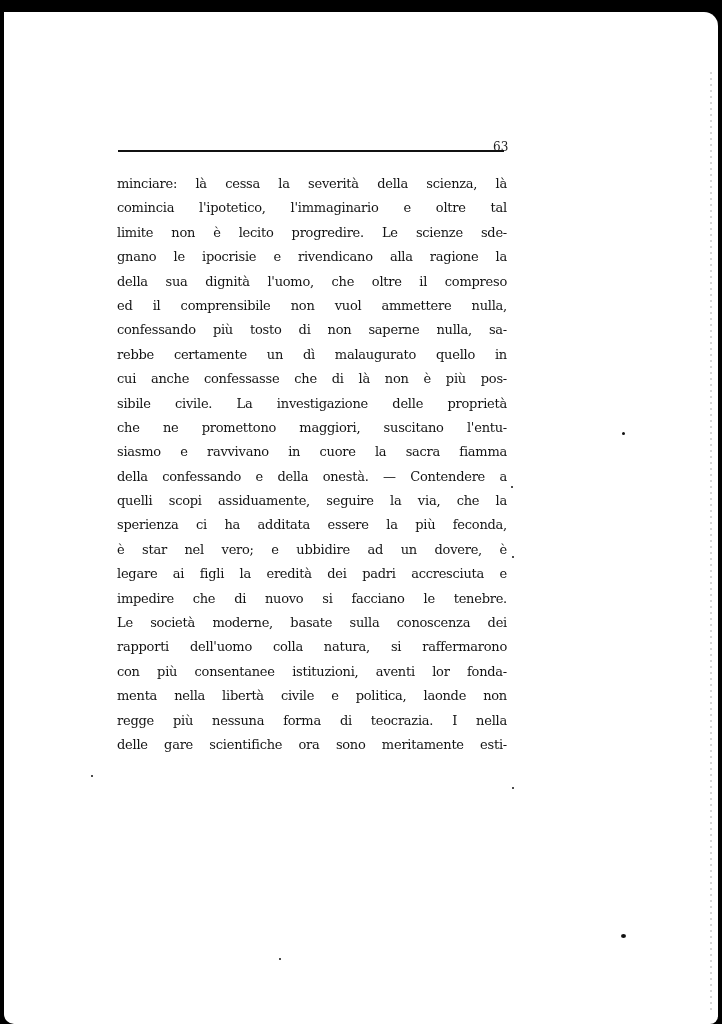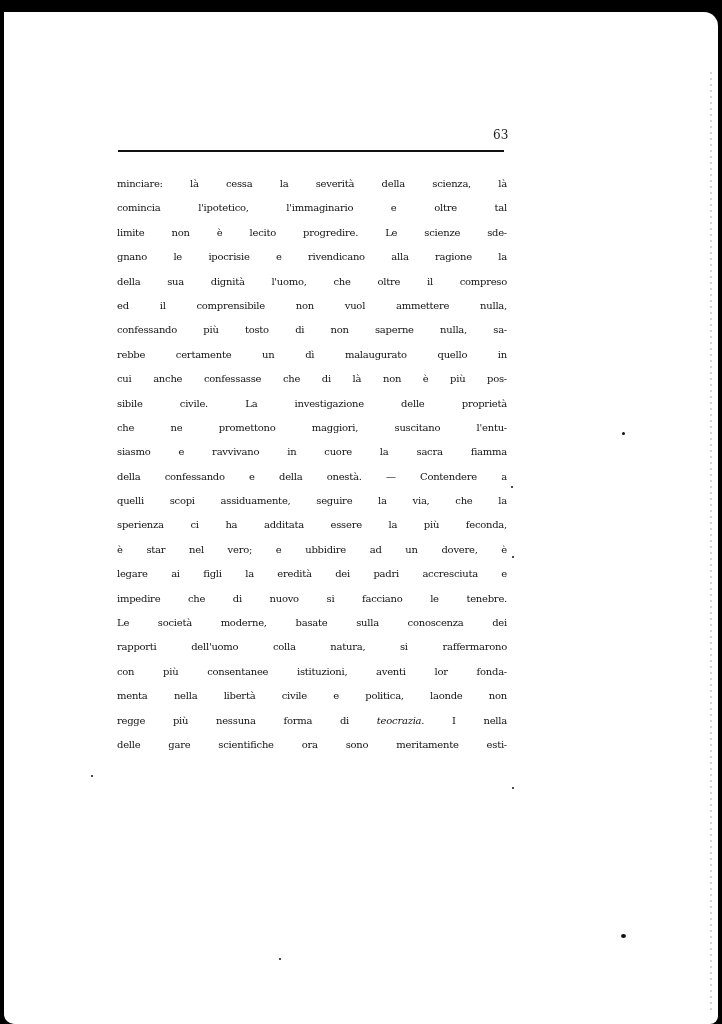--- a/index.html
+++ b/index.html
@@ -37,53 +37,52 @@
       right: 6px;
       top: 60px;
       width: 2px;
       height: 940px;
       background: repeating-linear-gradient(to bottom, #bbb 0 2px, transparent 2px 6px);
       opacity: 0.6;
     }
     .page-number {
       position: absolute;
       left: 493px;
-      top: 128px;
+      top: 140px;
       font-family: "DejaVu Serif", serif;
       font-size: 12px;
       color: #222;
     }
     .rule {
       position: absolute;
       left: 118px;
       top: 150px;
       width: 386px;
       height: 2px;
       background: #111;
     }
     .text-block {
       position: absolute;
       left: 117px;
       top: 172px;
       width: 390px;
       font-family: "DejaVu Serif", serif;
-      font-size: 10px;
+      font-size: 13px;
       line-height: 24.4px;
       color: #141414;
     }
     .line {
       display: block;
       text-align: justify;
       text-align-last: justify;
       white-space: nowrap;
       height: 24.4px;
       letter-spacing: -0.25px;
     }
     .line .it {
-      font-style: italic;
     }
     .speck {
       position: absolute;
       background: #111;
       border-radius: 50%;
     }
   </style>
 </head>
 <body>
 

